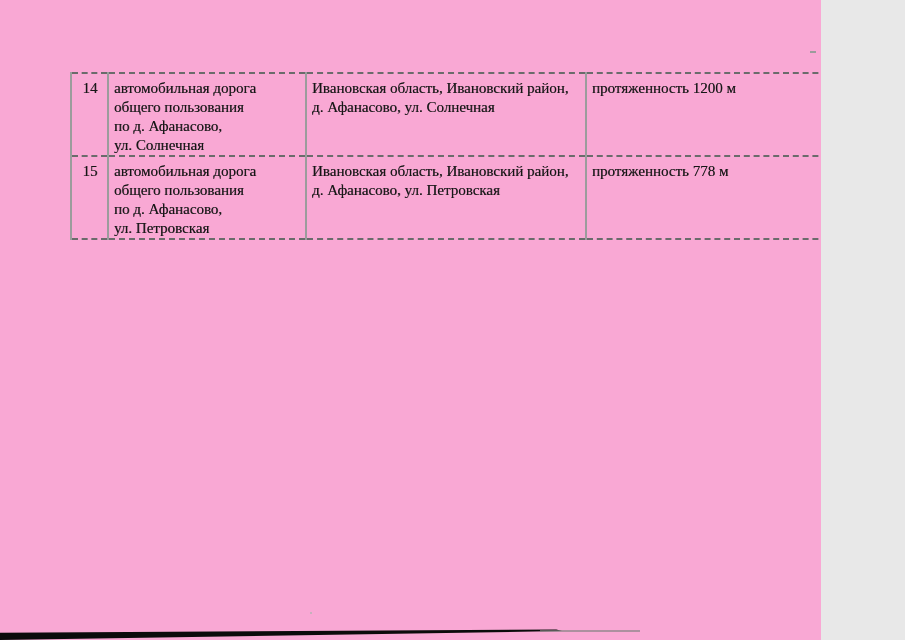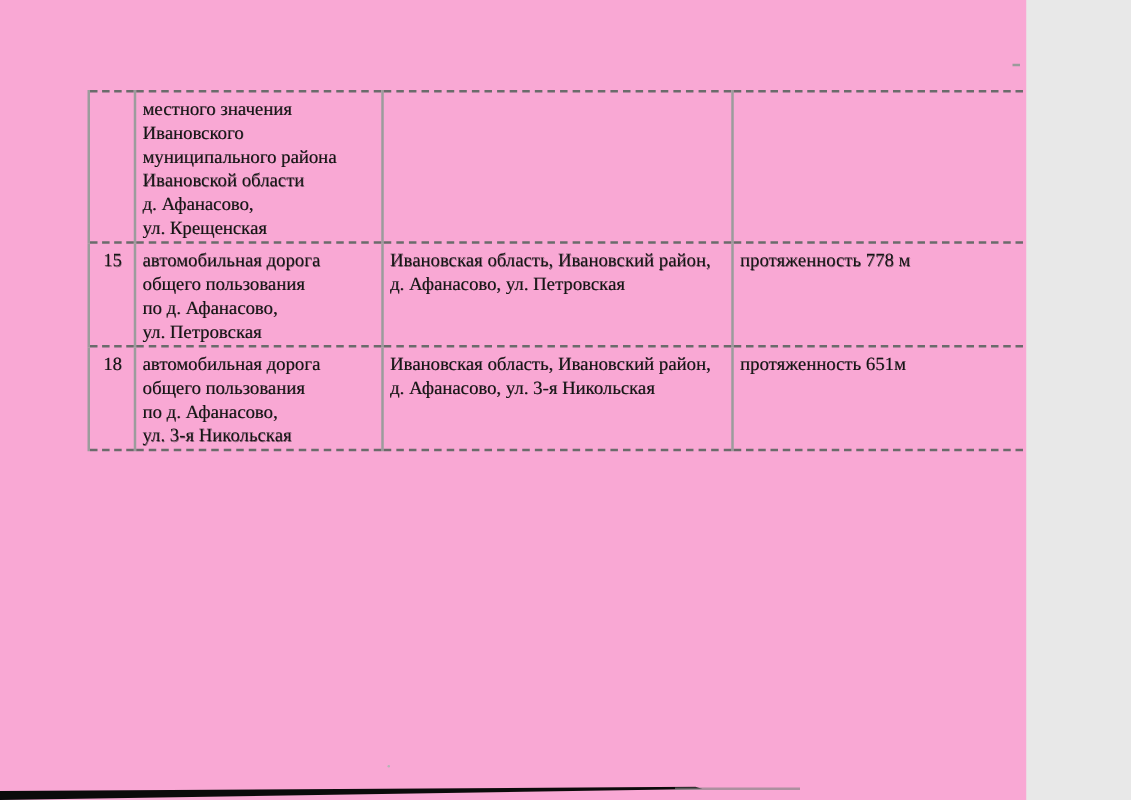--- a/index.html
+++ b/index.html
@@ -93,51 +93,40 @@
   <div class="speckle sp4"></div>
 
   <table class="registry-table">
     <colgroup>
       <col style="width:37px">
       <col style="width:198px">
       <col style="width:280px">
       <col style="width:253px">
     </colgroup>
     <tbody>
-      <tr class="r0">
-        <td class="col-num"></td>
-        <td class="col-name">местного значения
-Ивановского
-муниципального района
-Ивановской области
-д. Афанасово,
-ул. Крещенская</td>
-        <td class="col-addr"></td>
-        <td class="col-len"></td>
+      <tr class="r1">
+        <td class="col-num">14</td>
+        <td class="col-name">автомобильная дорога
+общего пользования
+по д. Афанасово,
+ул. Солнечная</td>
+        <td class="col-addr">Ивановская область, Ивановский район,
+д. Афанасово, ул. Солнечная</td>
+        <td class="col-len">протяженность 1200 м</td>
       </tr>
       <tr class="r2">
         <td class="col-num">15</td>
         <td class="col-name">автомобильная дорога
 общего пользования
 по д. Афанасово,
 ул. Петровская</td>
         <td class="col-addr">Ивановская область, Ивановский район,
 д. Афанасово, ул. Петровская</td>
         <td class="col-len">протяженность 778 м</td>
       </tr>
-      <tr class="r5">
-        <td class="col-num">18</td>
-        <td class="col-name">автомобильная дорога
-общего пользования
-по д. Афанасово,
-ул. 3-я Никольская</td>
-        <td class="col-addr">Ивановская область, Ивановский район,
-д. Афанасово, ул. 3-я Никольская</td>
-        <td class="col-len">протяженность 651м</td>
-      </tr>
     </tbody>
   </table>
 
   <div class="bottom-streak"></div>
   <div class="bottom-streak-tail"></div>
   <div class="right-strip"></div>
 
 </div>
 
 </body></html>

